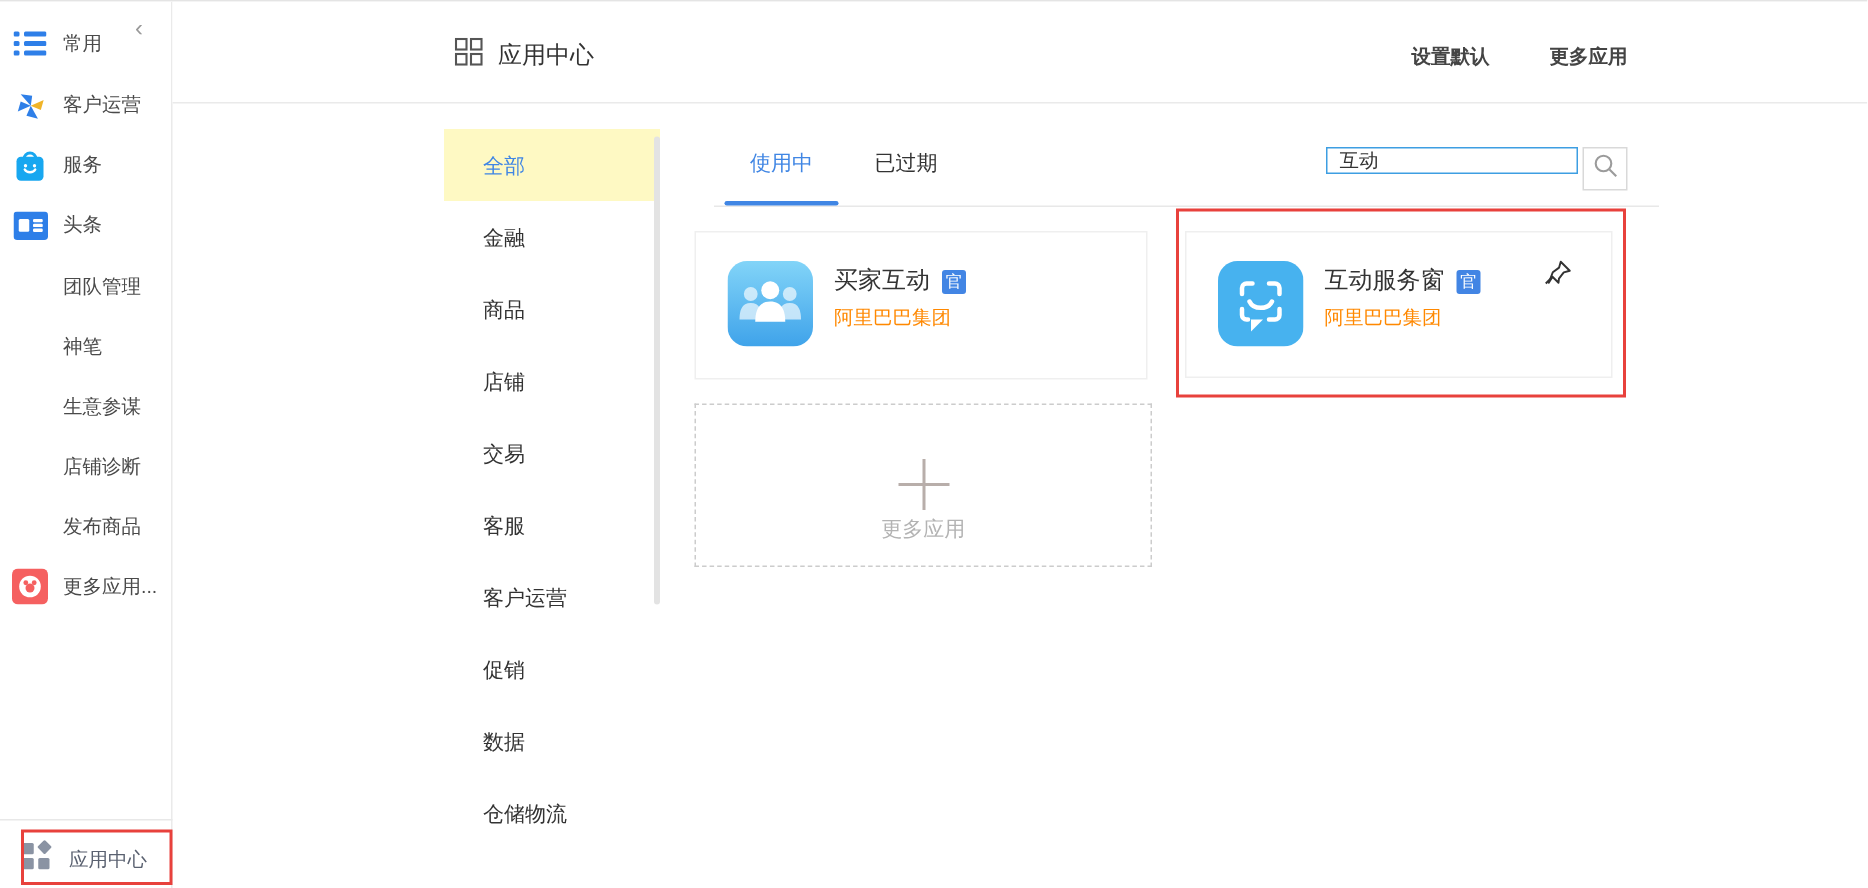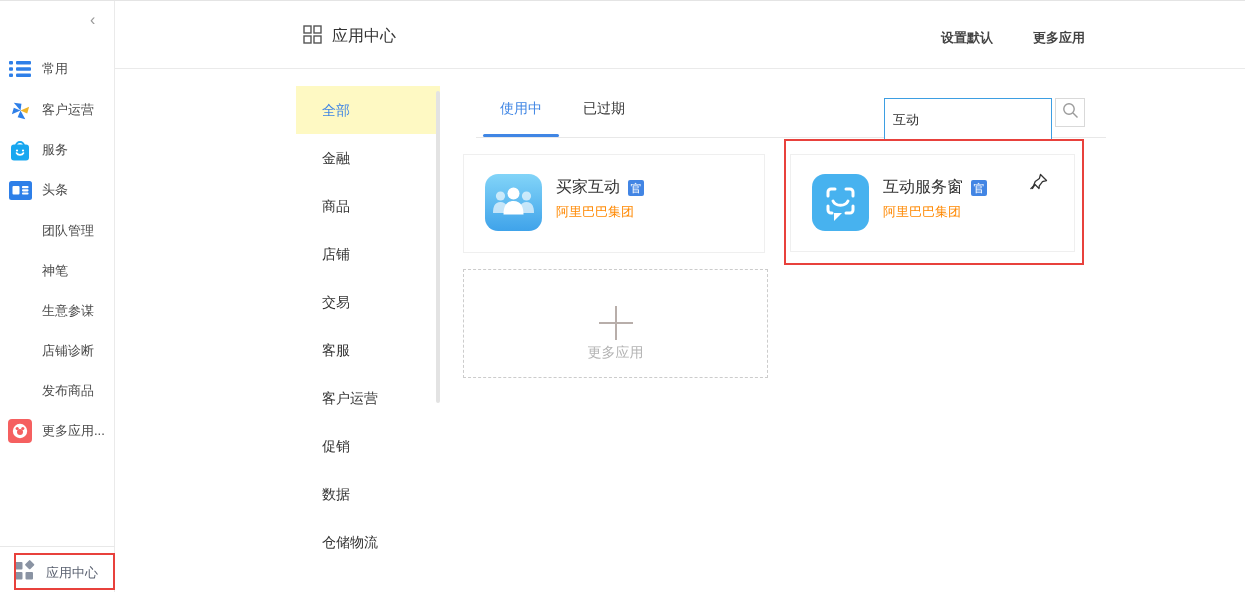--- a/index.html
+++ b/index.html
@@ -8,21 +8,21 @@
     position:relative; width:1245px; height:592px; background:#fff;
     font-family:"Liberation Sans","DejaVu Sans",sans-serif; color:#333;
     overflow:hidden; border-top:1px solid #e4e4e4;
   }
   
   .sidebar {
     position:absolute; left:0; top:0; width:115px; height:592px;
     background:#fff; border-right:1px solid #eaeaea;
   }
   .collapse { position:absolute; top:10px; left:90px; font-size:16px; color:#999; cursor:pointer; }
-  .nav-item { position:absolute; left:0; width:112px; height:26px; display:flex; align-items:center; cursor:pointer;margin-top:40px; }
+  .nav-item { position:absolute; left:0; width:112px; height:26px; display:flex; align-items:center; cursor:pointer; }
   .nav-item .nicon { position:absolute; left:8px; width:24px; height:24px; display:flex; align-items:center; justify-content:center; }
   .nav-item .nlabel { position:absolute; left:42px; font-size:13px; color:#4a4a4a; white-space:nowrap; }
   .sb-divider { position:absolute; left:0; top:545px; width:115px; border-top:1px solid #e8e8e8; }
   .appcenter-item { position:absolute; left:0; top:558px; width:115px; height:26px; cursor:pointer; }
   .appcenter-item .nicon { position:absolute; left:14px; top:1px; }
   .appcenter-item .nlabel { position:absolute; left:46px; top:5px; font-size:13px; color:#5a6170; }
   
   .header { position:absolute; left:115px; top:0; width:1130px; height:68px; background:#fff; border-bottom:1px solid #eaeaea; }
   .header-title { position:absolute; left:188px; top:24px; display:flex; align-items:center; gap:10px; }
   .header-title .ttl { font-size:16px; color:#333; }
@@ -36,21 +36,21 @@
   
   .tabrow { position:absolute; left:476px; top:85px; width:630px; height:52px; border-bottom:1px solid #e8e8e8; }
   .tab { position:absolute; top:0; height:51px; line-height:44px; font-size:14px; text-align:center; color:#333; cursor:pointer; }
   .tab1 { left:7px; width:76px; }
   .tab2 { left:98px; width:60px; }
   .tab.active { color:#4086e4; }
   .tab.active::after { content:""; position:absolute; left:0; right:0; bottom:0; height:3px; background:#4086e4; border-radius:2px; }
   
   .search-wrap { position:absolute; left:884px; top:97px; display:flex; }
   .search-input {
-    width:168px; height:43px; border:1px solid #3d9ee2; padding:2px 8px;
+    width:168px; height:18px; border:1px solid #3d9ee2; padding:2px 8px;
     font-size:13px; color:#333; outline:none; font-family:inherit;
   }
   .search-btn {
     width:30px; height:29px; margin-left:3px; border:1px solid #d9d9d9; background:#fff;
     display:flex; align-items:center; justify-content:center; cursor:pointer;
   }
   
   .card { position:absolute; background:#fff; border:1px solid #efefef; }
   .card1 { left:463px; top:153px; width:302px; height:99px; }
   .card2 { left:790px; top:153px; width:285px; height:98px; }

